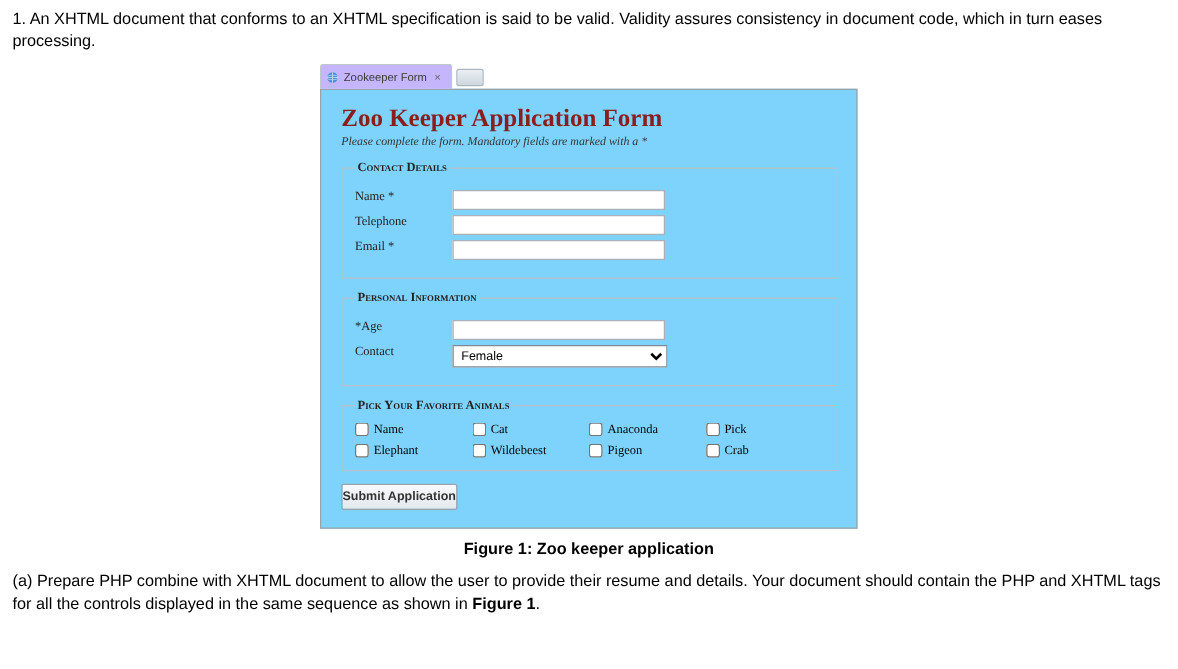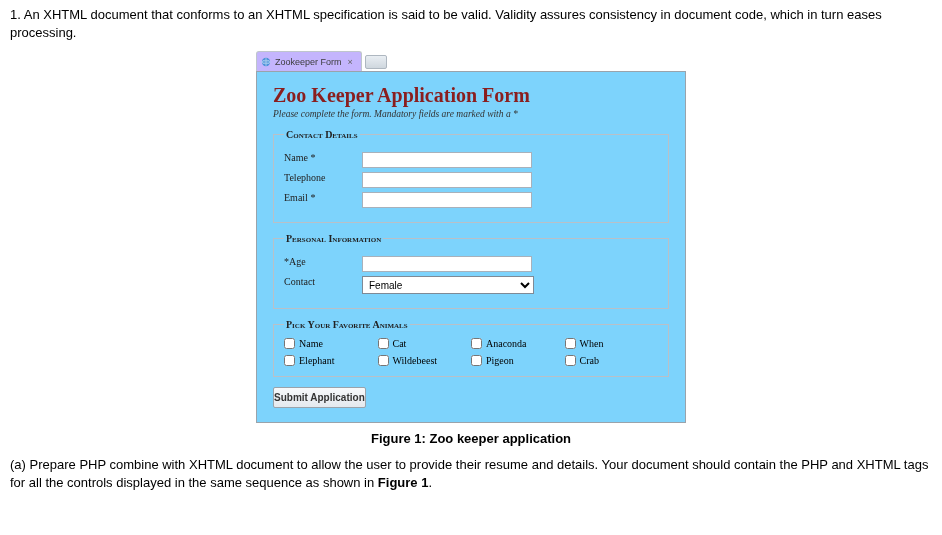--- a/index.html
+++ b/index.html
@@ -167,21 +167,21 @@
         <label class="chk">
             <input type="checkbox" style="">
             <span>Cat</span>
           </label>
         <label class="chk">
             <input type="checkbox" style="">
             <span>Anaconda</span>
           </label>
         <label class="chk">
             <input type="checkbox" style="">
-            <span>When</span>
+            <span>Pick</span>
           </label>
         <label class="chk">
             <input type="checkbox" style="">
             <span>Elephant</span>
           </label>
         <label class="chk">
             <input type="checkbox" style="">
             <span>Wildebeest</span>
           </label>
         <label class="chk">

